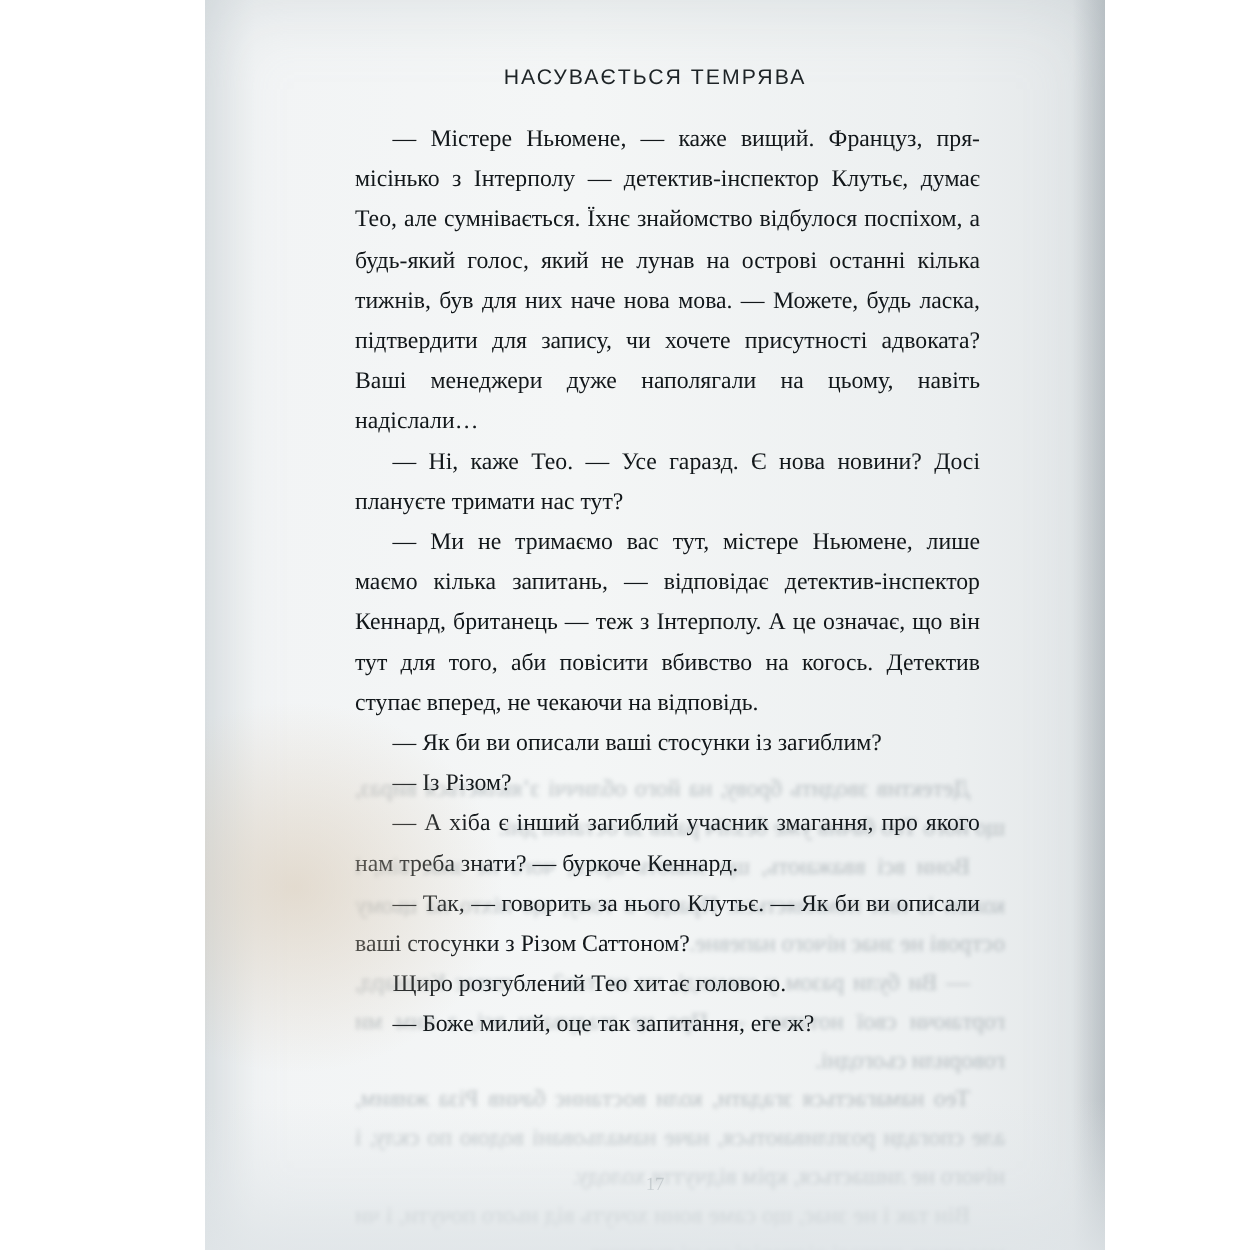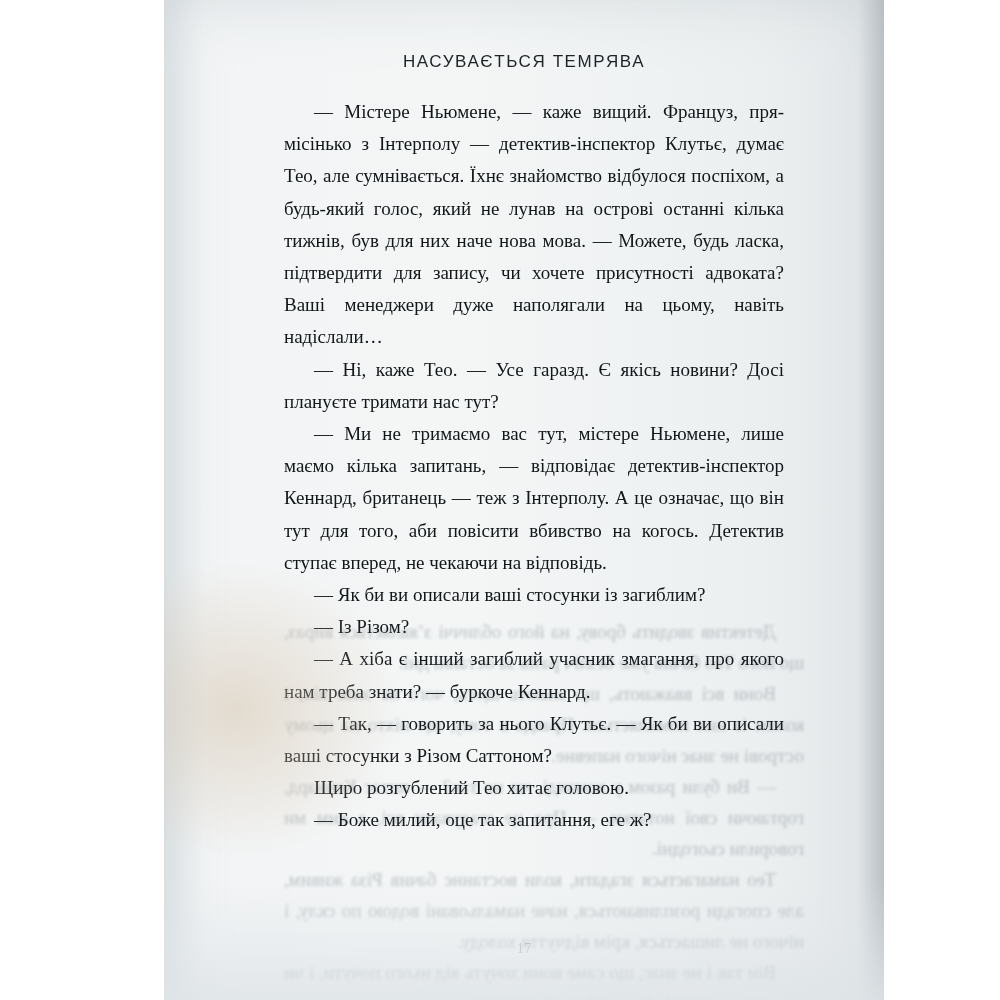--- a/index.html
+++ b/index.html
@@ -152,21 +152,21 @@
 
   <div class="side-margin" id="left-margin"></div>
   <div class="side-margin" id="right-margin"></div>
 
   <div id="page-scan">
 
     <div id="running-head">НАСУВАЄТЬСЯ ТЕМРЯВА</div>
 
     <div id="body-text">
       <p>— Містере Ньюмене, — каже вищий. Француз, пря­місінько з Інтерполу — детектив-інспектор Клутьє, ду­має Тео, але сумнівається. Їхнє знайомство відбулося поспіхом, а будь-який голос, який не лунав на острові останні кілька тижнів, був для них наче нова мова. — Мо­жете, будь ласка, підтвердити для запису, чи хочете при­сутності адвоката? Ваші менеджери дуже наполягали на цьому, навіть надіслали…</p>
-      <p>— Ні, каже Тео. — Усе гаразд. Є якісь новини? До­сі плануєте тримати нас тут?</p>
+      <p>— Ні, каже Тео. — Усе гаразд. Є нова новини? До­сі плануєте тримати нас тут?</p>
       <p>— Ми не тримаємо вас тут, містере Ньюмене, лише маємо кілька запитань, — відповідає детектив-інспектор Кеннард, британець — теж з Інтерполу. А це означає, що він тут для того, аби повісити вбивство на когось. Детек­тив ступає вперед, не чекаючи на відповідь.</p>
       <p>— Як би ви описали ваші стосунки із загиблим?</p>
       <p>— Із Різом?</p>
       <p>— А хіба є інший загиблий учасник змагання, про якого нам треба знати? — буркоче Кеннард.</p>
       <p>— Так, — говорить за нього Клутьє. — Як би ви опи­сали ваші стосунки з Різом Саттоном?</p>
       <p>Щиро розгублений Тео хитає головою.</p>
       <p>— Боже милий, оце так запитання, еге ж?</p>
     </div>
 
     <div id="ghost-text">

